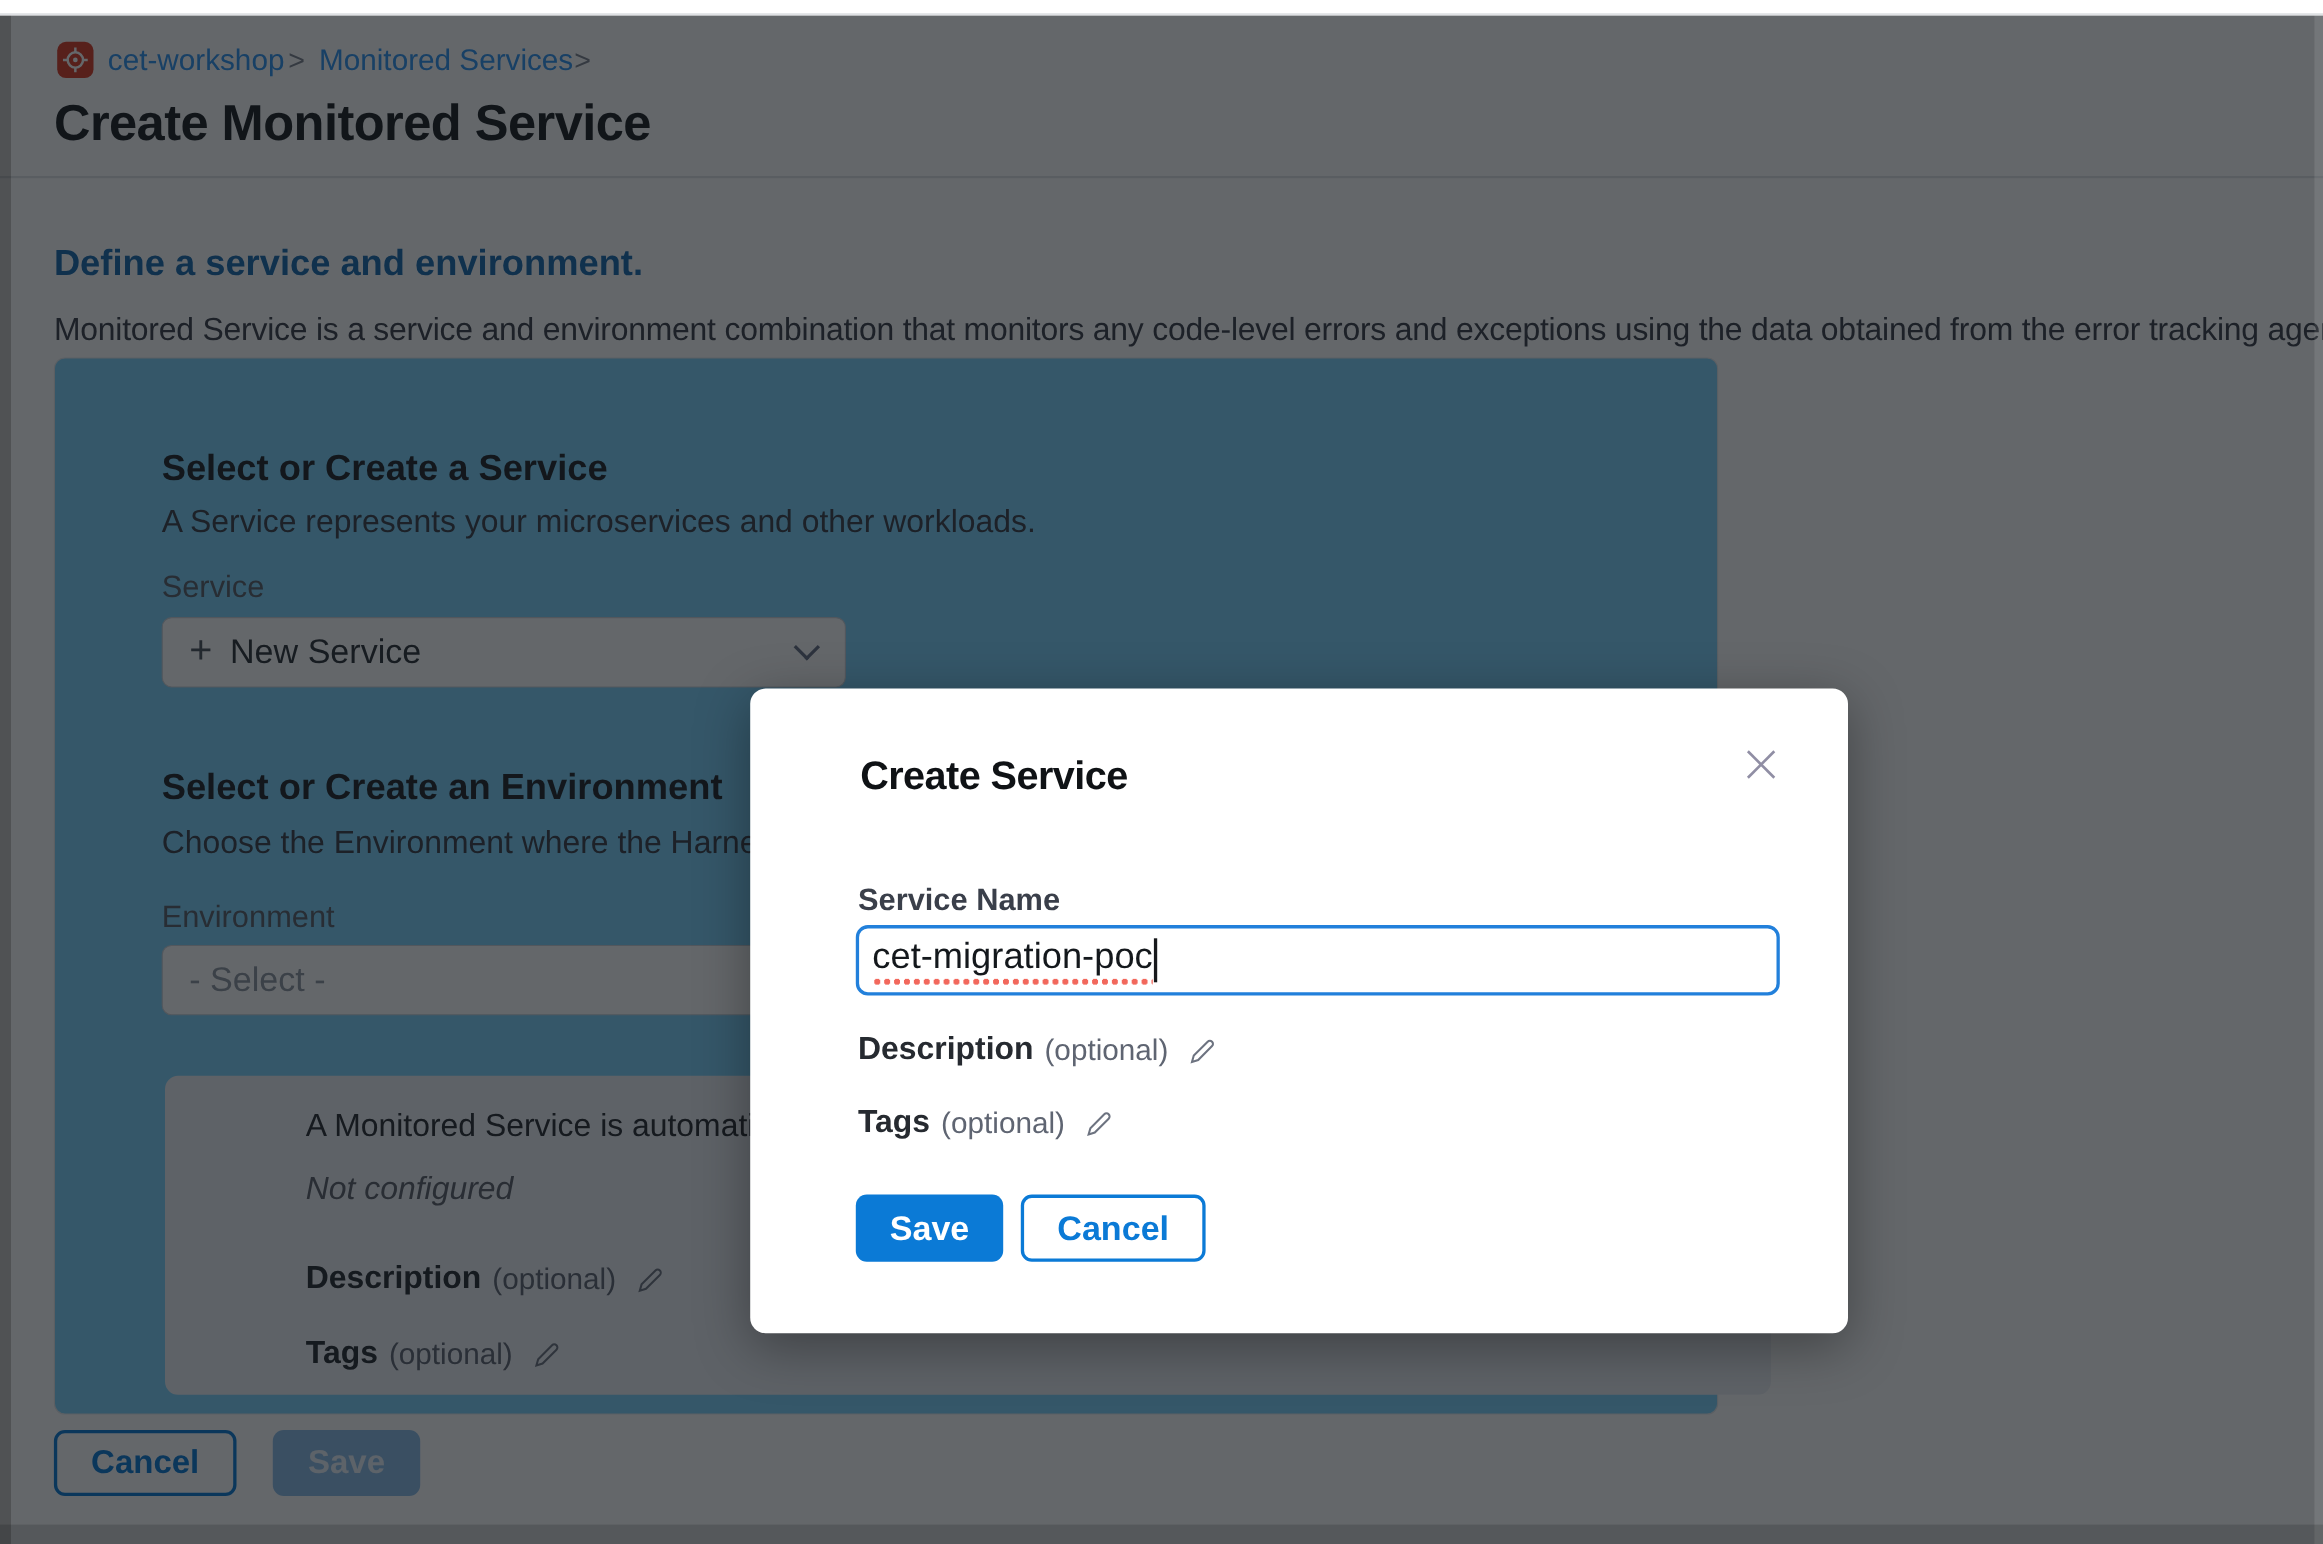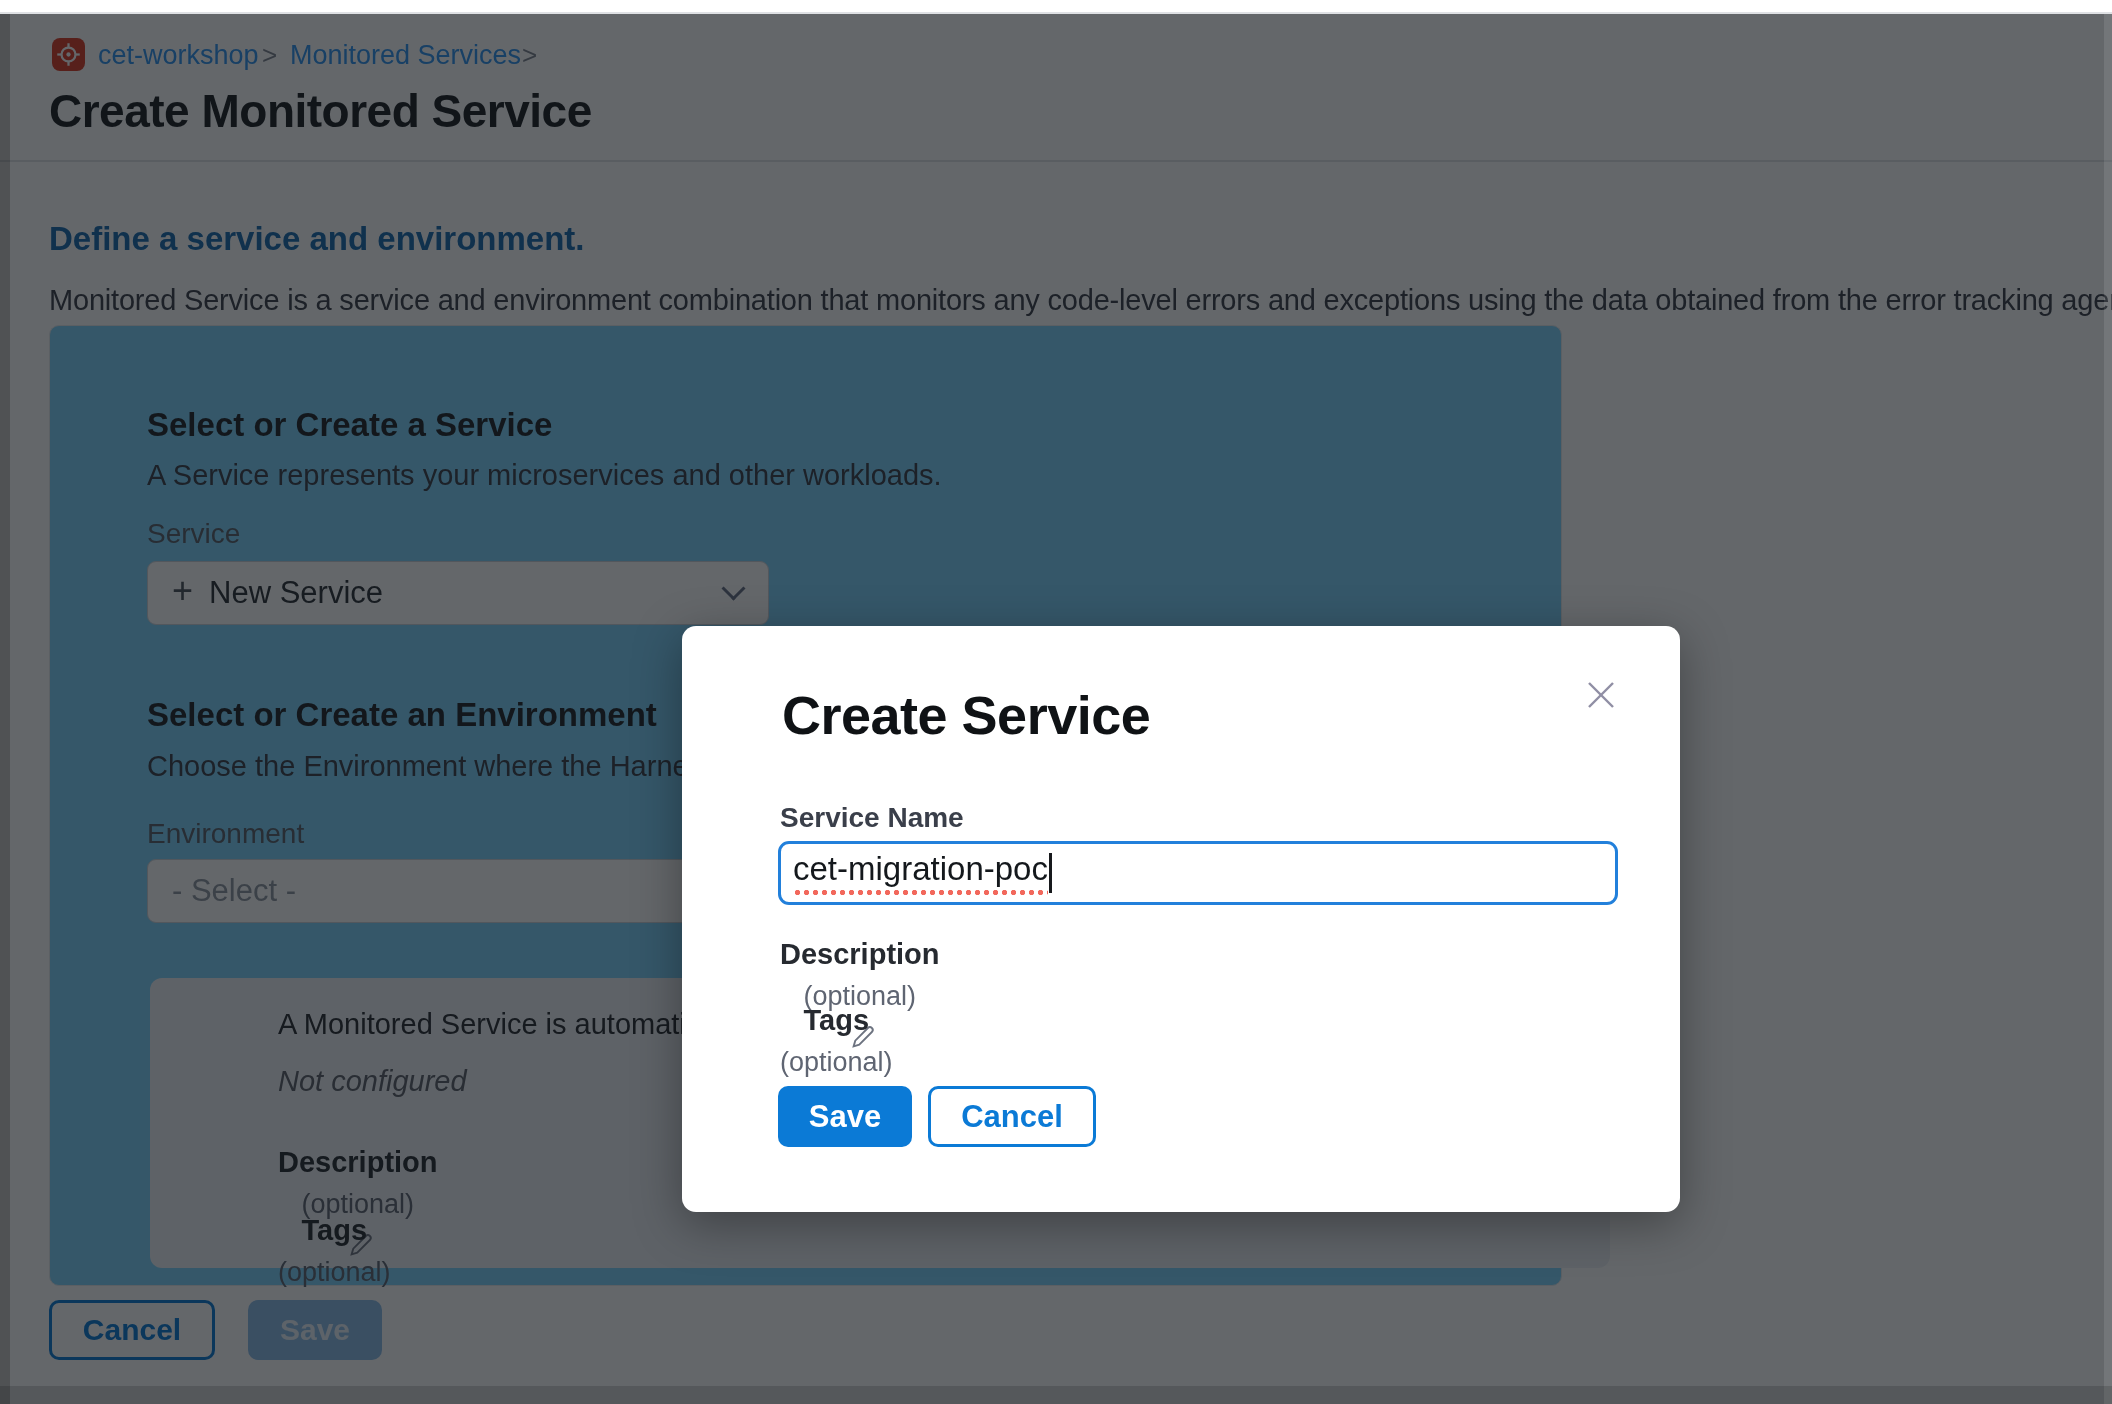--- a/index.html
+++ b/index.html
@@ -35,34 +35,34 @@
   .select-inner{display:flex;align-items:center;height:100%;padding:0 24px;position:relative;}
   .plus{font-size:36px;color:#4a5059;margin-right:16px;line-height:1;margin-top:-4px;}
   .select-text{font-size:31px;color:#2c3137;}
   .select-text.placeholder{color:#8f96a1;}
   .chev{position:absolute;right:26px;top:18px;width:14px;height:14px;
         border-right:3px solid #667086;border-bottom:3px solid #667086;transform:rotate(45deg);}
 
   .panel{left:100px;top:652px;width:1460px;height:290px;background:#eff1f6;border-radius:12px;}
   .panel-line{left:128px;font-size:29px;color:#272b31;white-space:nowrap;}
   .panel-italic{left:128px;font-size:29px;font-style:italic;color:#5b6069;white-space:nowrap;}
-  .opt-row{display:flex;align-items:center;gap:10px;white-space:nowrap;flex-direction:column;}
+  .opt-row{display:flex;align-items:flex-end;gap:10px;white-space:nowrap;}
   .opt-name{font-size:29px;font-weight:700;color:#262a30;}
   .opt-suffix{font-size:27px;color:#5f6572;}
   .pencil{color:#6d7380;display:inline-flex;margin-left:6px;}
 
   .btn{display:flex;align-items:center;justify-content:center;border-radius:10px;
        font-weight:700;box-sizing:border-box;}
   .pg-cancel{left:49px;top:1288px;width:166px;height:60px;border:3px solid #0b7ad6;color:#0b7ad6;font-size:30px;background:#ffffff;}
   .pg-save{left:248px;top:1288px;width:134px;height:60px;background:#8bbce9;color:#eaf3fb;font-size:30px;}
 
   
   .modal{left:682px;top:626px;width:998px;height:586px;background:#ffffff;border-radius:14px;z-index:40;
          box-shadow:0 12px 48px rgba(0,0,0,0.35);}
-  .modal-title{left:100px;top:58px;font-size:54px;font-weight:700;color:#0f1215;letter-spacing:-0.5px;white-space:nowrap;}
+  .modal-title{left:100px;top:58px;font-size:36px;font-weight:700;color:#0f1215;letter-spacing:-0.5px;white-space:nowrap;}
   .modal-close{left:902px;top:52px;width:34px;height:34px;cursor:pointer;color:#908ea4;}
   .m-label{left:98px;top:176px;font-size:28px;font-weight:600;color:#3a3f4a;white-space:nowrap;}
   .m-input{left:96px;top:215px;width:840px;height:64px;border:3px solid #2280db;border-radius:11px;background:#ffffff;
            display:flex;align-items:center;padding:0 12px;box-sizing:border-box;}
   .m-input-value{font-size:33px;color:#14181c;white-space:nowrap;padding-bottom:8px;
       background-image:radial-gradient(circle,#f2685c 2.6px,rgba(0,0,0,0) 2.9px);
       background-size:9px 7px;background-repeat:repeat-x;background-position:0 bottom;}
   .caret{display:inline-block;width:3px;height:40px;background:#17191c;margin-left:1px;vertical-align:middle;}
   .m-opt-desc{left:98px;top:312px;}
   .m-opt-tags{left:98px;top:378px;}

